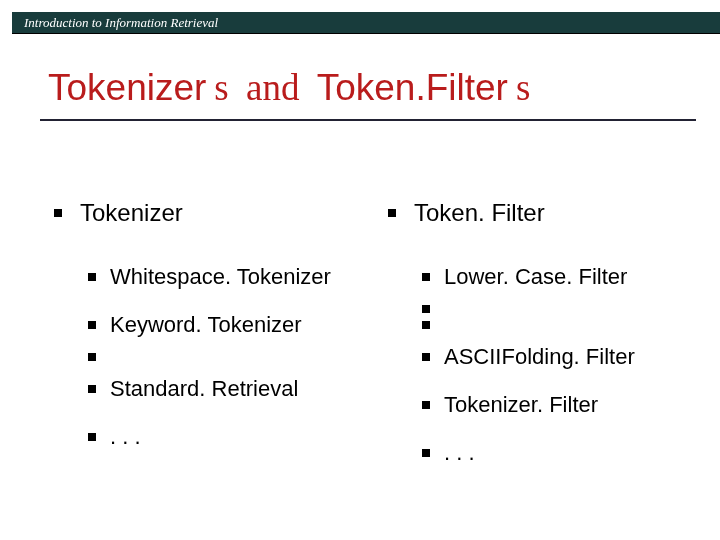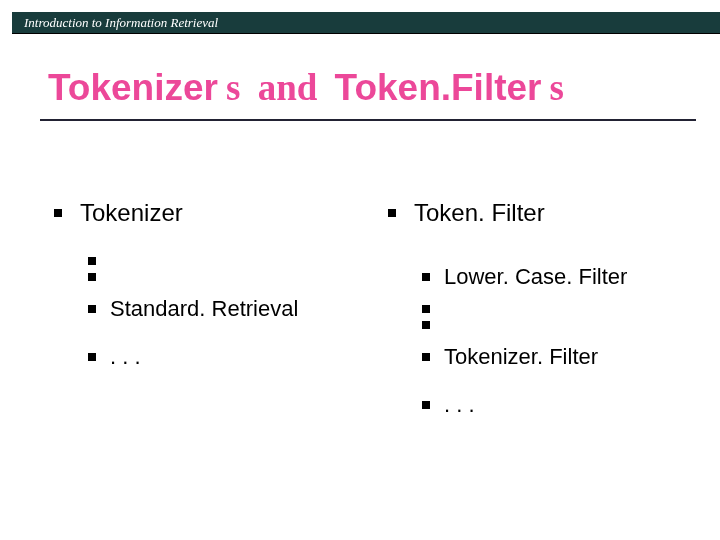--- a/index.html
+++ b/index.html
@@ -29,22 +29,22 @@
     padding: 0 28px 10px 28px;
   }
   .title-rule {
     margin-top: 6px;
     border: none;
     border-top: 2px solid #223; 
     width: 100%;
   }
   .title {
     font-size: 37px;
-    color: #ec4899;
-    font-weight: 700;
+    color: #b91c1c;
+    font-weight: 400;
     font-family: "Segoe UI", Arial, sans-serif;
   }
   .title .serif {
     font-family: Georgia, "Times New Roman", serif;
   }
 
   
   .body {
     display: flex;
     flex-direction: row;
@@ -102,20 +102,25 @@
   <div class="body">
 
     <div class="col">
       <div class="col-title">
         <span class="bullet"></span>
         <span>Tokenizer</span>
       </div>
       <div class="sublist">
         <div class="item">
             <span class="bullet small"></span>
+            <span>Whitespace. Tokenizer</span>
+          </div>
+        <div class="item">
+            <span class="bullet small"></span>
+            <span>Keyword. Tokenizer</span>
           </div>
         <div class="item">
             <span class="bullet small"></span>
           </div>
         <div class="item">
             <span class="bullet small"></span>
             <span>Standard. Retrieval</span>
           </div>
         <div class="item">
             <span class="bullet small"></span>
@@ -135,20 +140,24 @@
             <span>Lower. Case. Filter</span>
           </div>
         <div class="item">
             <span class="bullet small"></span>
           </div>
         <div class="item">
             <span class="bullet small"></span>
           </div>
         <div class="item">
             <span class="bullet small"></span>
+            <span>ASCIIFolding. Filter</span>
+          </div>
+        <div class="item">
+            <span class="bullet small"></span>
             <span>Tokenizer. Filter</span>
           </div>
         <div class="item">
             <span class="bullet small"></span>
             <span>. . .</span>
           </div>
       </div>
     </div>
 
   </div>

